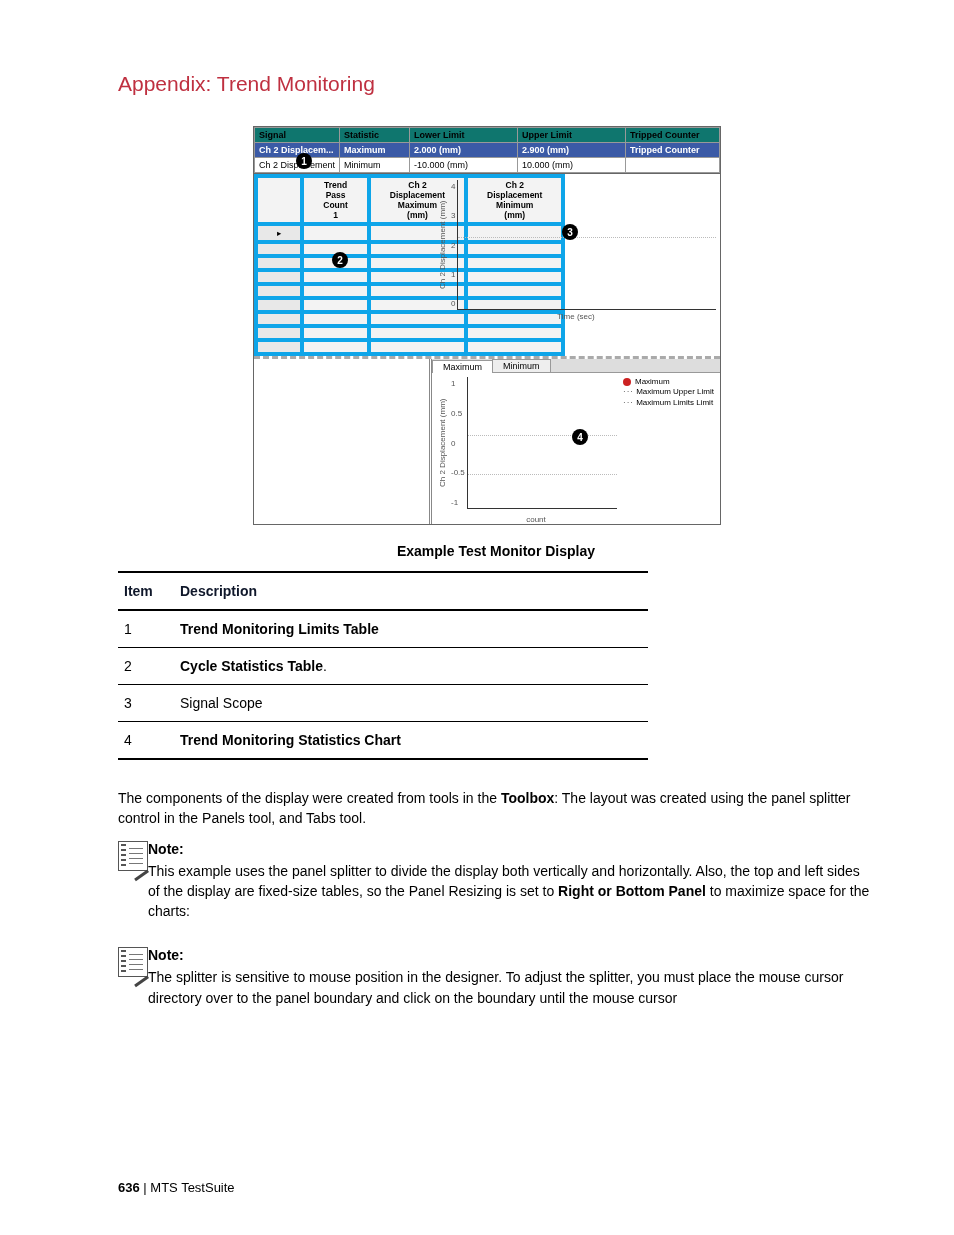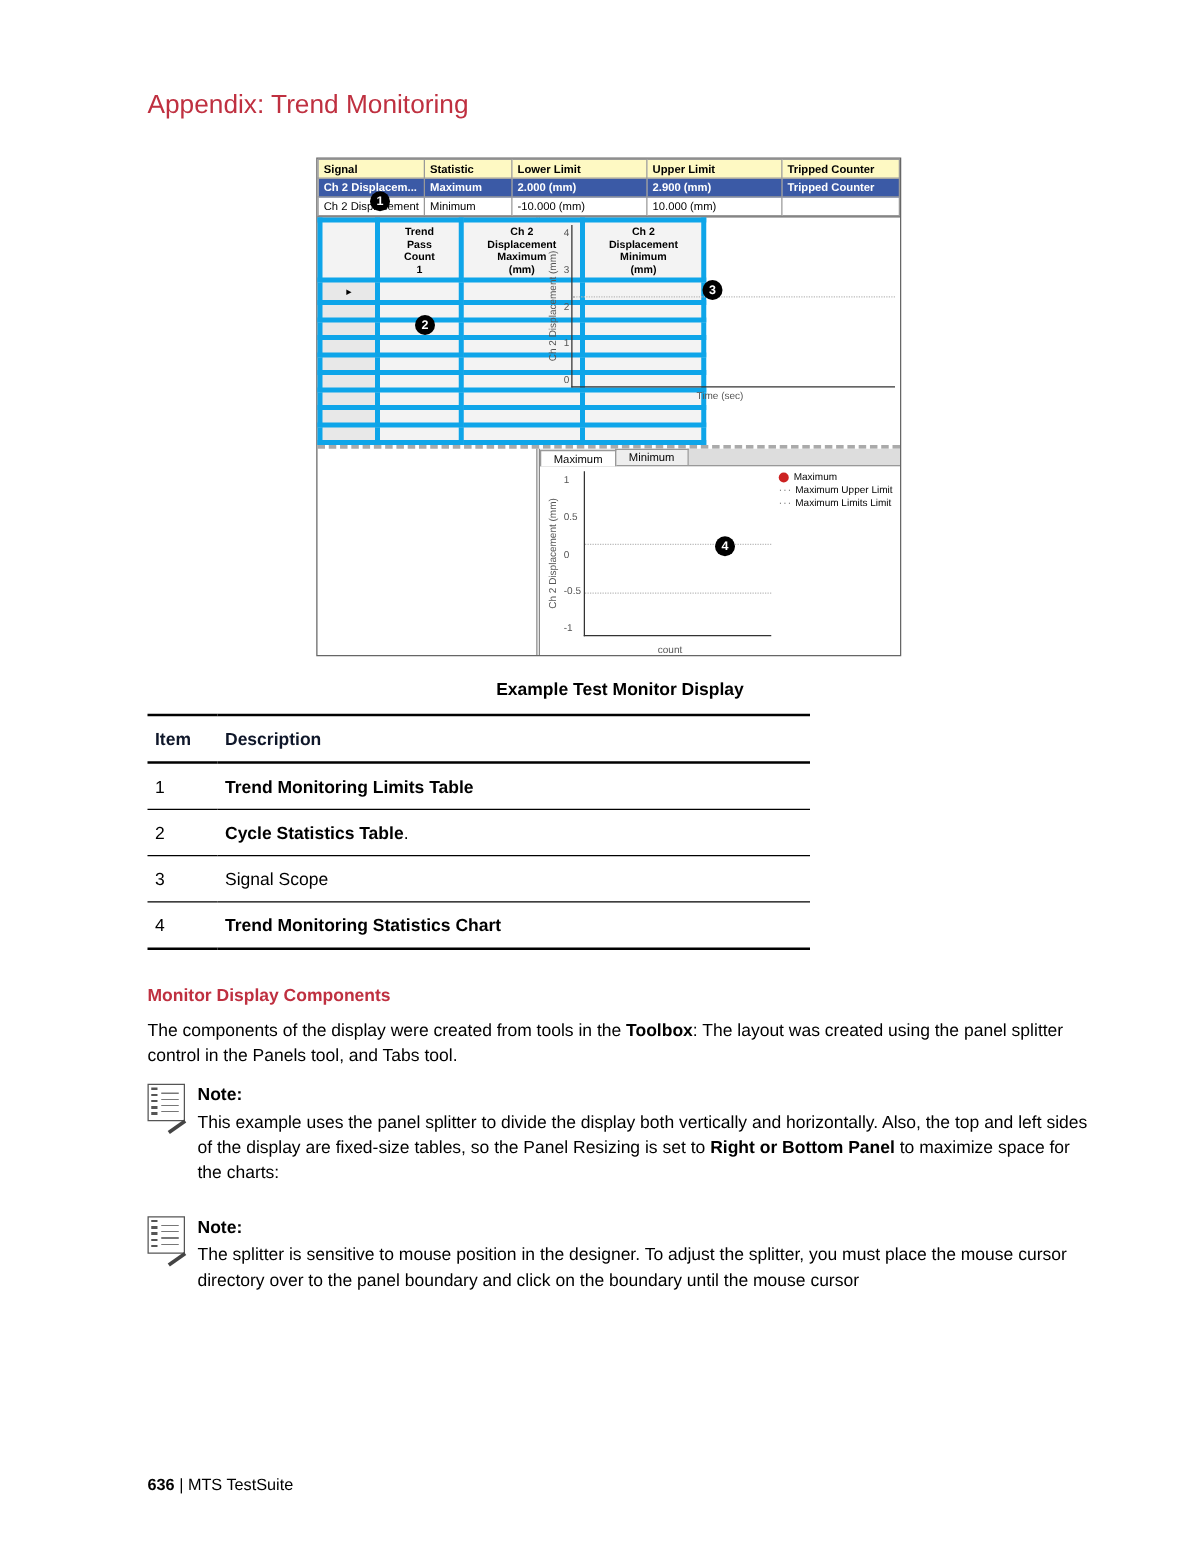--- a/index.html
+++ b/index.html
@@ -39,21 +39,21 @@
     border-collapse: collapse;
   }
   .limits-table th, .limits-table td {
     border: 1px solid #999;
     padding: 2px 4px;
     text-align: left;
     font-size: 9px;
     white-space: nowrap;
   }
   .limits-table thead th {
-    background: #fef9c3;
+    background: #0f766e;
     font-weight: bold;
   }
   .limits-table tr.selected td {
     background: #3b5aa6;
     color: #fff;
     font-weight: bold;
   }
 
   
   .mid-row { display: flex; border-top:1px solid #666; }
@@ -208,21 +208,20 @@
     margin: 0 0 10px;
   }
   .body-p {
     font-size:14px;
     line-height:1.45;
     margin:0 0 12px;
   }
 
   .note-block {
     display:flex;
-    gap:10px;
     margin-bottom:14px;
   }
   .note-icon {
     flex:0 0 30px;
     height:30px;
     border:1px solid #555;
     position:relative;
     background:#fff;
   }
   .note-icon .spiral {
@@ -436,21 +435,20 @@
           <td>3</td>
           <td>Signal Scope</td>
         </tr>
         <tr>
           <td>4</td>
           <td><b>Trend Monitoring Statistics Chart</b></td>
         </tr>
       </tbody>
   </table>
 
-  <div class="h3">Monitor Display Components</div>
   <p class="body-p">
     <span>The components of the display were created from tools in the </span><b>Toolbox</b><span>: The layout was created using the panel splitter control in the Panels tool, and Tabs tool.</span>
   </p>
 
   <div class="note-block">
     <div class="note-icon">
       <div class="spiral"></div>
         <div class="lines"></div>
         <div class="pen"></div>
     </div>

